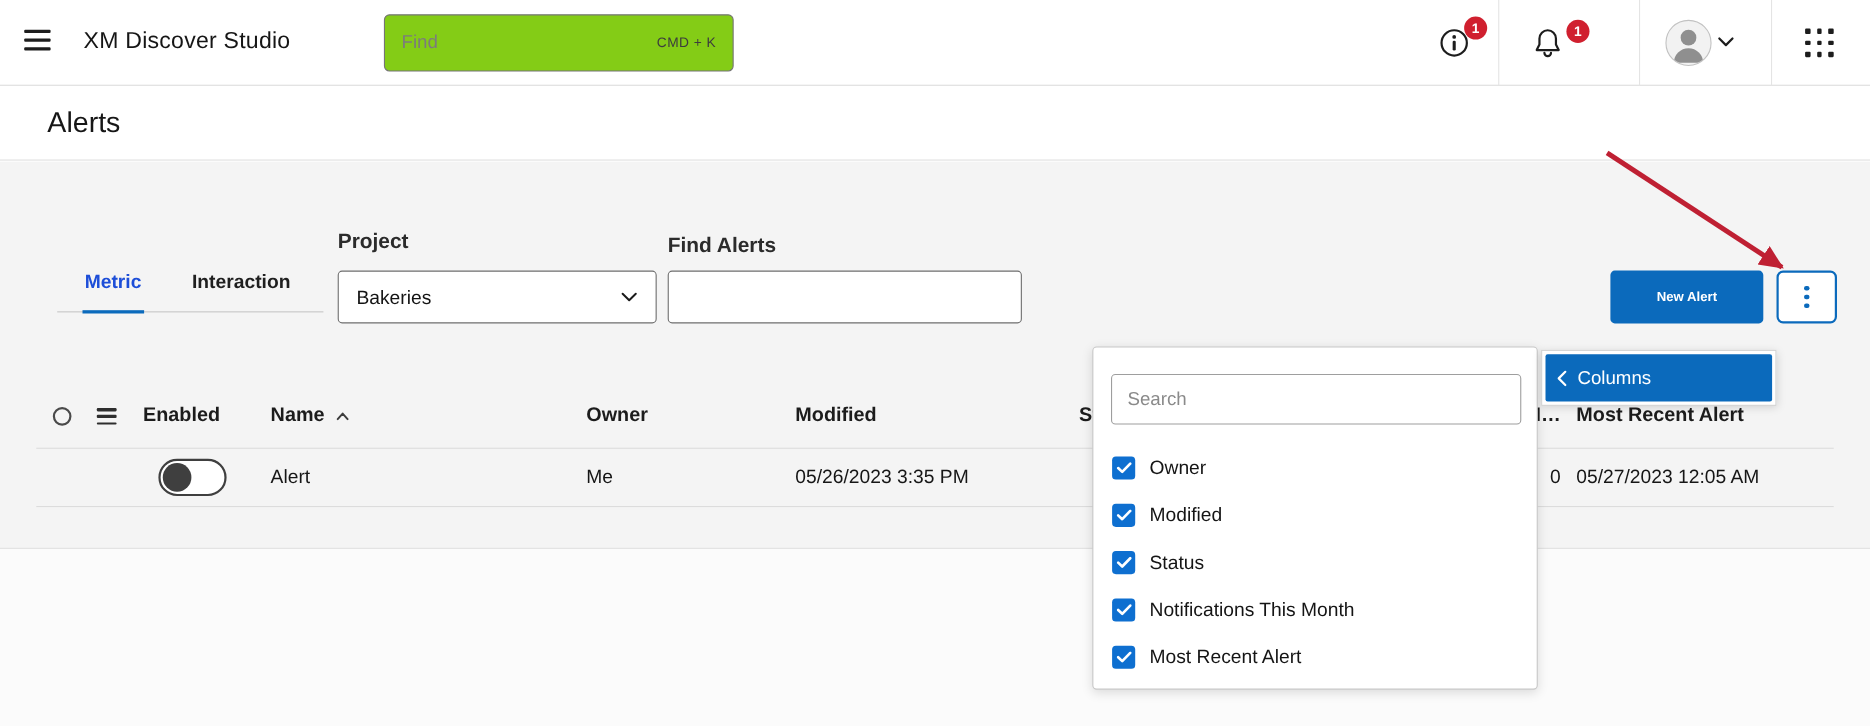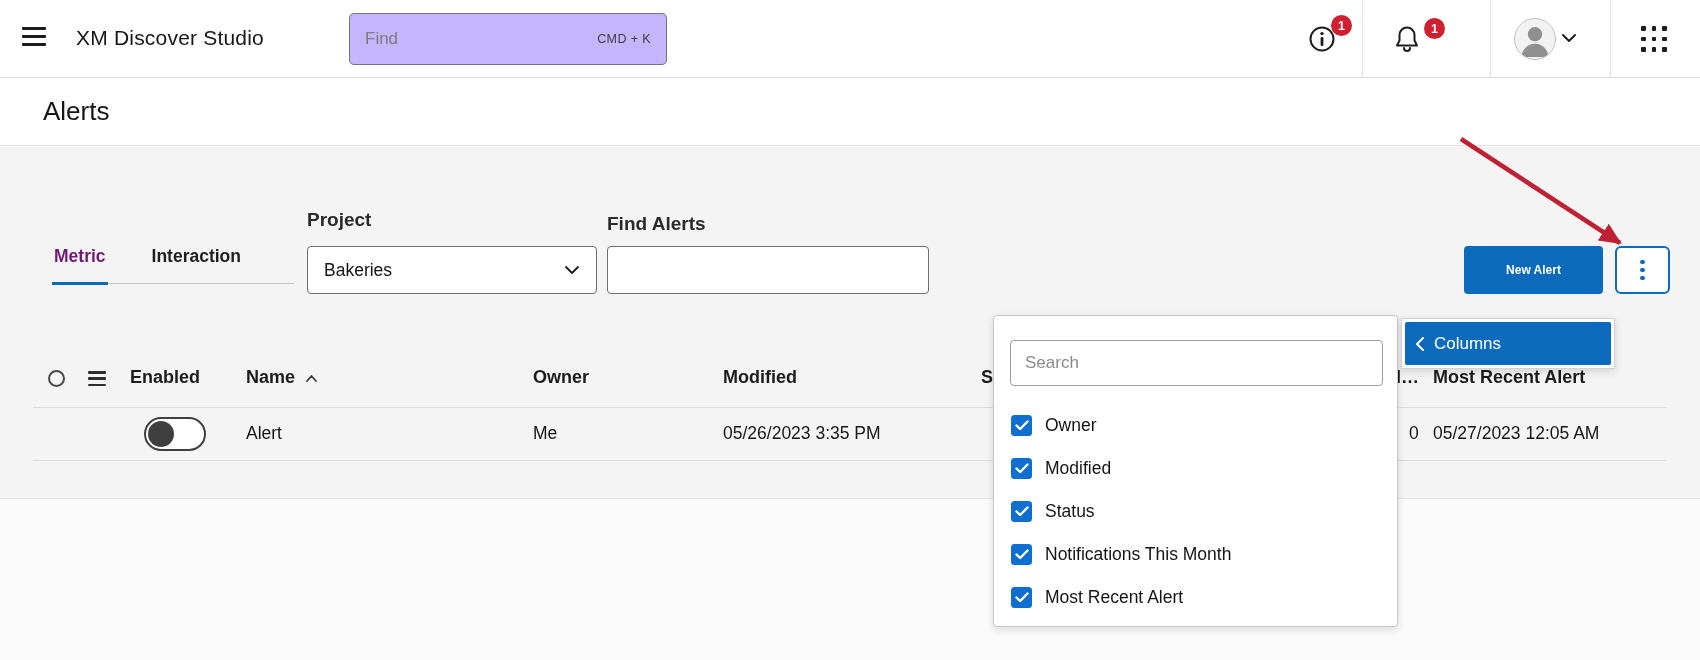--- a/index.html
+++ b/index.html
@@ -4,42 +4,42 @@
 <style>
   html,body{margin:0;padding:0;background:#fff;}
   *{box-sizing:border-box;font-family:"Liberation Sans",sans-serif;}
   .stage{position:relative;width:1700px;height:660px;background:#fff;overflow:hidden;}
 
   
   .topbar{position:absolute;top:0;left:0;width:1700px;height:78px;background:#fff;border-bottom:1px solid #dcdcdc;}
   .hamburger{position:absolute;left:22px;top:27px;width:28px;height:24px;background:none;border:0;cursor:pointer;padding:0;}
   .hamburger span{display:block;width:24px;height:2.6px;background:#1d1d1d;margin:0 0 5.5px 0;border-radius:1px;}
   .app-title{position:absolute;left:76px;top:26px;font-size:21px;font-weight:500;color:#161616;letter-spacing:.2px;}
-  .global-search{position:absolute;left:349px;top:13px;width:318px;height:52px;border:1px solid #757575;border-radius:5px;background:#c4b5fd;display:flex;align-items:center;}
+  .global-search{position:absolute;left:349px;top:13px;width:318px;height:52px;border:1px solid #757575;border-radius:5px;background:#84cc16;display:flex;align-items:center;}
   .global-search input{flex:1;border:0;outline:none;background:transparent;font-size:17px;color:#1d1d1d;padding:0 10px 0 15px;}
   .global-search input::placeholder{color:#7c7c7c;}
   .shortcut{font-size:12.5px;color:#3d3d3d;padding-right:15px;letter-spacing:.4px;white-space:nowrap;}
   .sep{position:absolute;top:0;width:1px;height:78px;background:#e4e4e4;}
   .icon-btn{position:absolute;background:none;border:0;padding:0;cursor:pointer;}
   .badge{position:absolute;min-width:21px;height:21px;border-radius:11px;background:#d0202f;color:#fff;font-size:12.5px;font-weight:700;display:flex;align-items:center;justify-content:center;padding:0 4px;z-index:3;}
   .avatar{position:absolute;left:1514px;top:18px;width:42px;height:42px;border-radius:50%;background:#f2f2f2;border:1px solid #c2c2c2;display:flex;align-items:center;justify-content:center;overflow:hidden;cursor:pointer;}
   .waffle{position:absolute;left:1641px;top:26px;width:27px;height:27px;display:grid;grid-template-columns:repeat(3,1fr);gap:5px;cursor:pointer;background:none;border:0;padding:0;}
   .waffle i{width:4.5px;height:4.5px;background:#1d1d1d;border-radius:1px;display:block;}
 
   
   .pagebar{position:absolute;top:79px;left:0;width:1700px;height:67px;background:#fff;border-bottom:1px solid #e0e0e0;}
   .page-title{position:absolute;left:43px;top:17px;font-size:26px;font-weight:500;color:#161616;}
 
   
   .content{position:absolute;top:147px;left:0;width:1700px;height:513px;background:#fbfbfb;}
   .content-top{position:absolute;top:0;left:0;width:1700px;height:352px;background:#f4f4f4;border-bottom:1px solid #e2e2e2;}
 
   .tabs{position:absolute;left:52px;top:99px;display:flex;gap:42px;border-bottom:1px solid #c6c6c6;width:242px;}
   .tab{position:relative;padding:0 2px 16px 2px;font-size:17.5px;font-weight:700;color:#1f1f1f;cursor:pointer;}
-  .tab.active{color:#701a75;}
+  .tab.active{color:#1d4ed8;margin-left:23px;}
   .tab.active::after{content:"";position:absolute;left:0;right:0;bottom:-2px;height:3px;background:#0b6abc;}
 
   .field-label{position:absolute;font-size:19px;font-weight:700;color:#2b2b2b;}
   .select{position:absolute;left:307px;top:99px;width:290px;height:48px;background:#fff;border:1px solid #6e6e6e;border-radius:4px;display:flex;align-items:center;padding:0 16px;cursor:pointer;}
   .select .val{flex:1;font-size:17.5px;color:#141414;}
   .text-input{position:absolute;left:607px;top:99px;width:322px;height:48px;background:#fff;border:1px solid #6e6e6e;border-radius:4px;font-size:17.5px;color:#141414;padding:0 14px;outline:none;}
   .btn-primary{position:absolute;left:1464px;top:99px;width:139px;height:48px;background:#0b6abc;border:0;border-radius:4px;color:#fff;font-size:12px;font-weight:600;cursor:pointer;}
   .kebab-btn{position:absolute;left:1615px;top:99px;width:55px;height:48px;background:#fff;border:2px solid #0b6abc;border-radius:6px;cursor:pointer;display:flex;flex-direction:column;align-items:center;justify-content:center;gap:3.5px;}
   .kebab-btn i{width:4.5px;height:4.5px;border-radius:50%;background:#0b6abc;display:block;}
 

